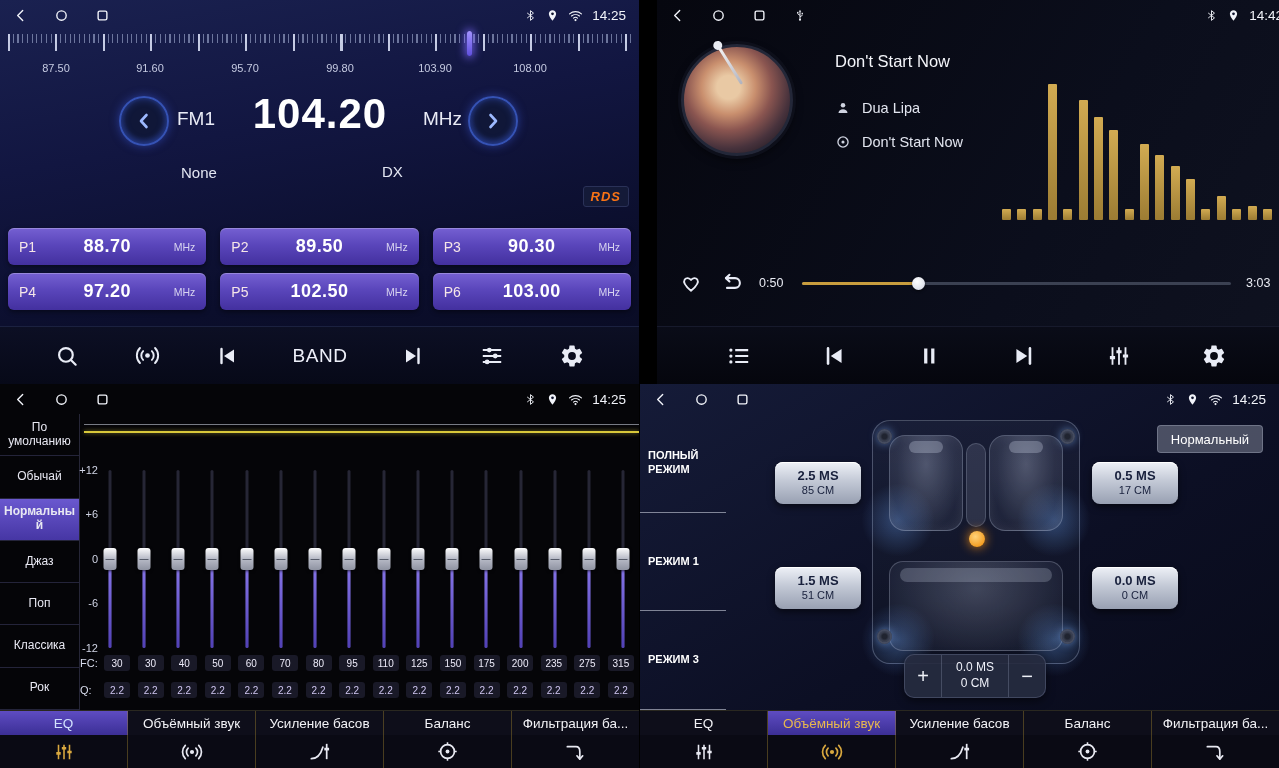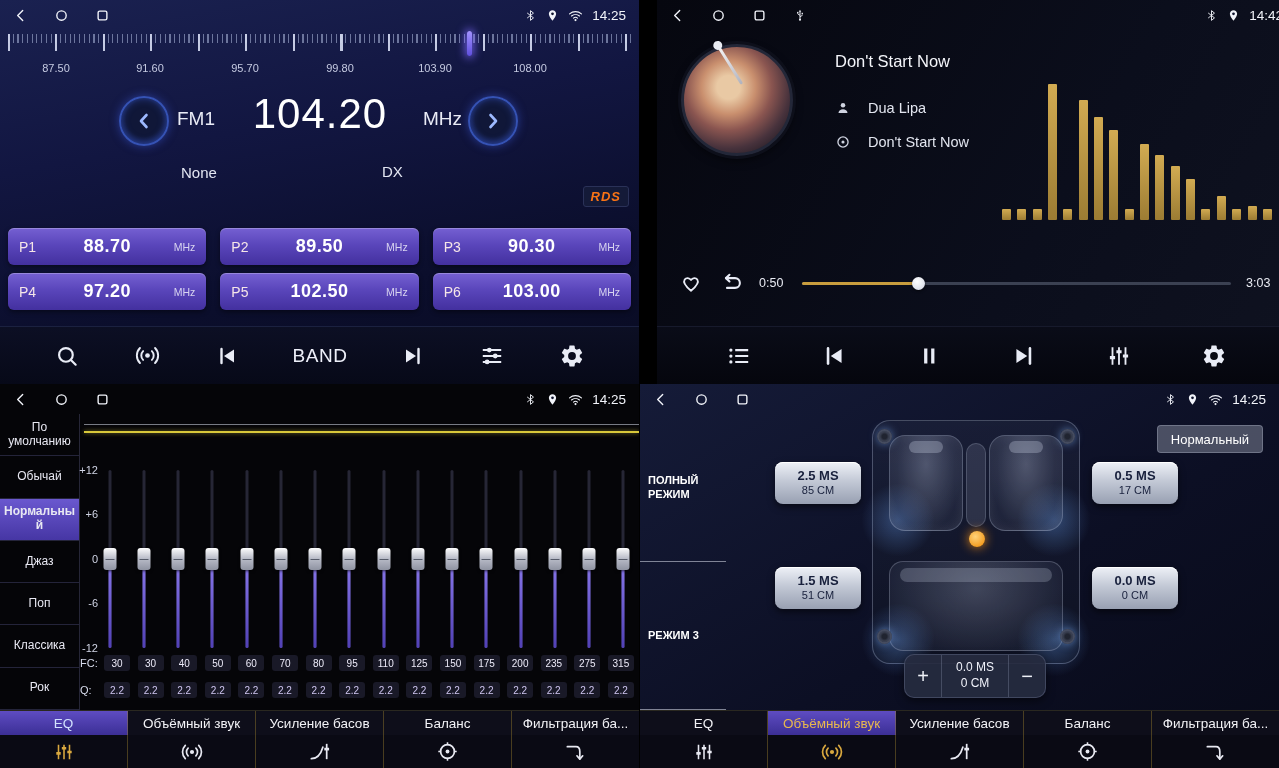--- a/index.html
+++ b/index.html
@@ -18,38 +18,38 @@
 .sb-time{font-size:13.5px}
 
 .ruler{position:absolute;left:8px;top:34px;width:623px;height:24px}
 .ticks{position:absolute;inset:0;background-image:repeating-linear-gradient(90deg,rgba(205,211,235,.95) 0 2px,transparent 2px 47.5px),repeating-linear-gradient(90deg,rgba(130,140,178,.8) 0 1px,transparent 1px 4.75px);background-size:100% 17px,100% 9px;background-repeat:no-repeat}
 .tuning-indicator{position:absolute;left:459px;top:-3px;width:5px;height:25px;border-radius:3px;background:linear-gradient(180deg,#a392ff,#5f4fdd);box-shadow:0 0 9px 2px rgba(125,105,255,.8)}
 .ruler-labels{position:absolute;left:8px;top:62px;width:623px;height:14px;font-size:11px;color:#c6cbe2}
 .ruler-labels span{position:absolute;transform:translateX(-50%)}
 .freq-area{position:absolute;left:0;top:88px;width:639px;height:132px}
 .chev{position:absolute;top:8px;width:50px;height:50px;border-radius:50%;background:radial-gradient(circle at 50% 45%,#101738 52%,#1d2d6e 84%,#2e49a8 100%);border:2px solid #3552b4;box-shadow:0 0 10px rgba(60,90,220,.55),inset 0 0 8px rgba(70,110,255,.4);display:flex;align-items:center;justify-content:center;color:#9db9ff}
 .bandlbl,.unitlbl{position:absolute;top:20px;font-size:19px;color:#e9ebf6}
-.bigfreq{position:absolute;left:320px;top:2px;transform:translateX(-50%);font-size:42px;font-weight:normal;letter-spacing:1px;color:#fff}
+.bigfreq{position:absolute;left:320px;top:2px;transform:translateX(-50%);font-size:42px;font-weight:bold;letter-spacing:1px;color:#fff}
 .subtxt{position:absolute;font-size:15px;color:#e3e6f2}
 .rds{position:absolute;right:10px;top:98px;font-style:italic;font-weight:bold;font-size:13px;letter-spacing:1px;color:#f97316;background:#141a38;padding:2px 7px;border-radius:3px;border:1px solid #2a3158}
 .presets{position:absolute;left:8px;right:8px;top:228px;display:grid;grid-template-columns:repeat(3,1fr);gap:8px 14px}
 .preset{height:37px;border-radius:6px;background:linear-gradient(180deg,#7560d2 0%,#5a46bb 45%,#43309f 100%);display:flex;align-items:center;padding:0 11px;color:#fff;box-shadow:0 2px 5px rgba(0,0,0,.45),inset 0 1px 0 rgba(255,255,255,.25)}
 .plabel{font-size:14px;color:#f6e6e8;width:28px;text-align:left}
 .pfreq{flex:1;text-align:center;font-size:18px;font-weight:bold;letter-spacing:.5px}
 .punit{font-size:10.5px;color:#d8d4f0;width:28px;text-align:right}
 .toolbar{position:absolute;left:0;bottom:0;width:100%;height:58px;display:flex;align-items:center;justify-content:space-evenly;background:linear-gradient(180deg,#0c0f24,#070918);border-top:1px solid #1b2140}
 #q-player .toolbar{background:linear-gradient(180deg,#0a0c18,#05060d);border-top:1px solid #171a2c}
 .tbtn{display:flex;align-items:center;justify-content:center;color:#e9ecf6}
 .bandbtn{font-size:19px;letter-spacing:.5px;color:#eef0fa}
 
 .album{position:absolute;left:24px;top:44px;width:112px;height:112px;border-radius:50%;background:radial-gradient(circle at 42% 38%,#e9c9a4 0 13%,#c98f6e 30%,#8a5550 48%,#47323c 68%,#1d1820 88%);border:3px solid #232738;box-shadow:0 0 0 3px #0d0f1a,0 4px 10px rgba(0,0,0,.6)}
 .needle{position:absolute;left:32px;top:-2px;width:3px;height:46px;background:linear-gradient(#fafafa,#b0b2be);border-radius:2px;transform:rotate(-32deg);transform-origin:top center}
 .needle::after{content:"";position:absolute;left:-3px;top:-4px;width:9px;height:9px;border-radius:50%;background:#e9ebf2}
 .ptitle{position:absolute;left:178px;top:52px;font-size:16.5px;color:#f4f5fa}
-.prow{position:absolute;left:178px;display:flex;align-items:center;gap:17px;font-size:14.5px;color:#e2e5ef}
+.prow{position:absolute;left:178px;display:flex;align-items:center;gap:11px;font-size:14.5px;color:#e2e5ef}
 .prow .pic{color:#cfd3e0;display:flex}
 .spectrum{position:absolute;left:345px;top:84px;width:270px;height:136px;display:flex;align-items:flex-end;justify-content:space-between}
 .bar{width:9px;background:linear-gradient(180deg,#d2ab52,#9c7c33);border-radius:1px}
 .pcontrols{position:absolute;left:0;right:0;top:266px;height:34px;display:flex;align-items:center;padding:0 22px;gap:15px}
 .ptime{font-size:12.5px;color:#e8eaf2;min-width:28px}
 .pslider{flex:1;position:relative;height:15px}
 .ptrack{position:absolute;left:0;right:0;top:6px;height:3px;background:#3b4152;border-radius:2px}
 #prog-fill{position:absolute;left:0;top:6px;height:3px;background:#c89d3e;border-radius:2px}
 #prog-knob{position:absolute;top:1px;width:13px;height:13px;border-radius:50%;background:radial-gradient(circle at 40% 35%,#fff,#cfd4e2);box-shadow:0 1px 3px rgba(0,0,0,.6)}
 
@@ -724,20 +724,21 @@
         <span class="sbi">
             <svg width="15" height="15">
               <use href="#i-wifi"></use>
             </svg>
           </span>
         <span class="sb-time">14:25</span>
       </span>
     </div>
     <div class="mode-menu">
       <div class="mode-item">ПОЛНЫЙ РЕЖИМ</div>
+      <div class="mode-item">РЕЖИМ 1</div>
       <div class="mode-item">РЕЖИМ 3</div>
     </div>
     <button class="normal-btn">Нормальный</button>
     <div class="car-panel">
       <div class="glow" style="left:-12px;top:62px"></div>
       <div class="glow" style="right:-12px;top:62px"></div>
       <div class="glow" style="left:-12px;top:182px"></div>
       <div class="glow" style="right:-12px;top:182px"></div>
       <div class="seat seat-l"></div>
       <div class="seat seat-r"></div>

